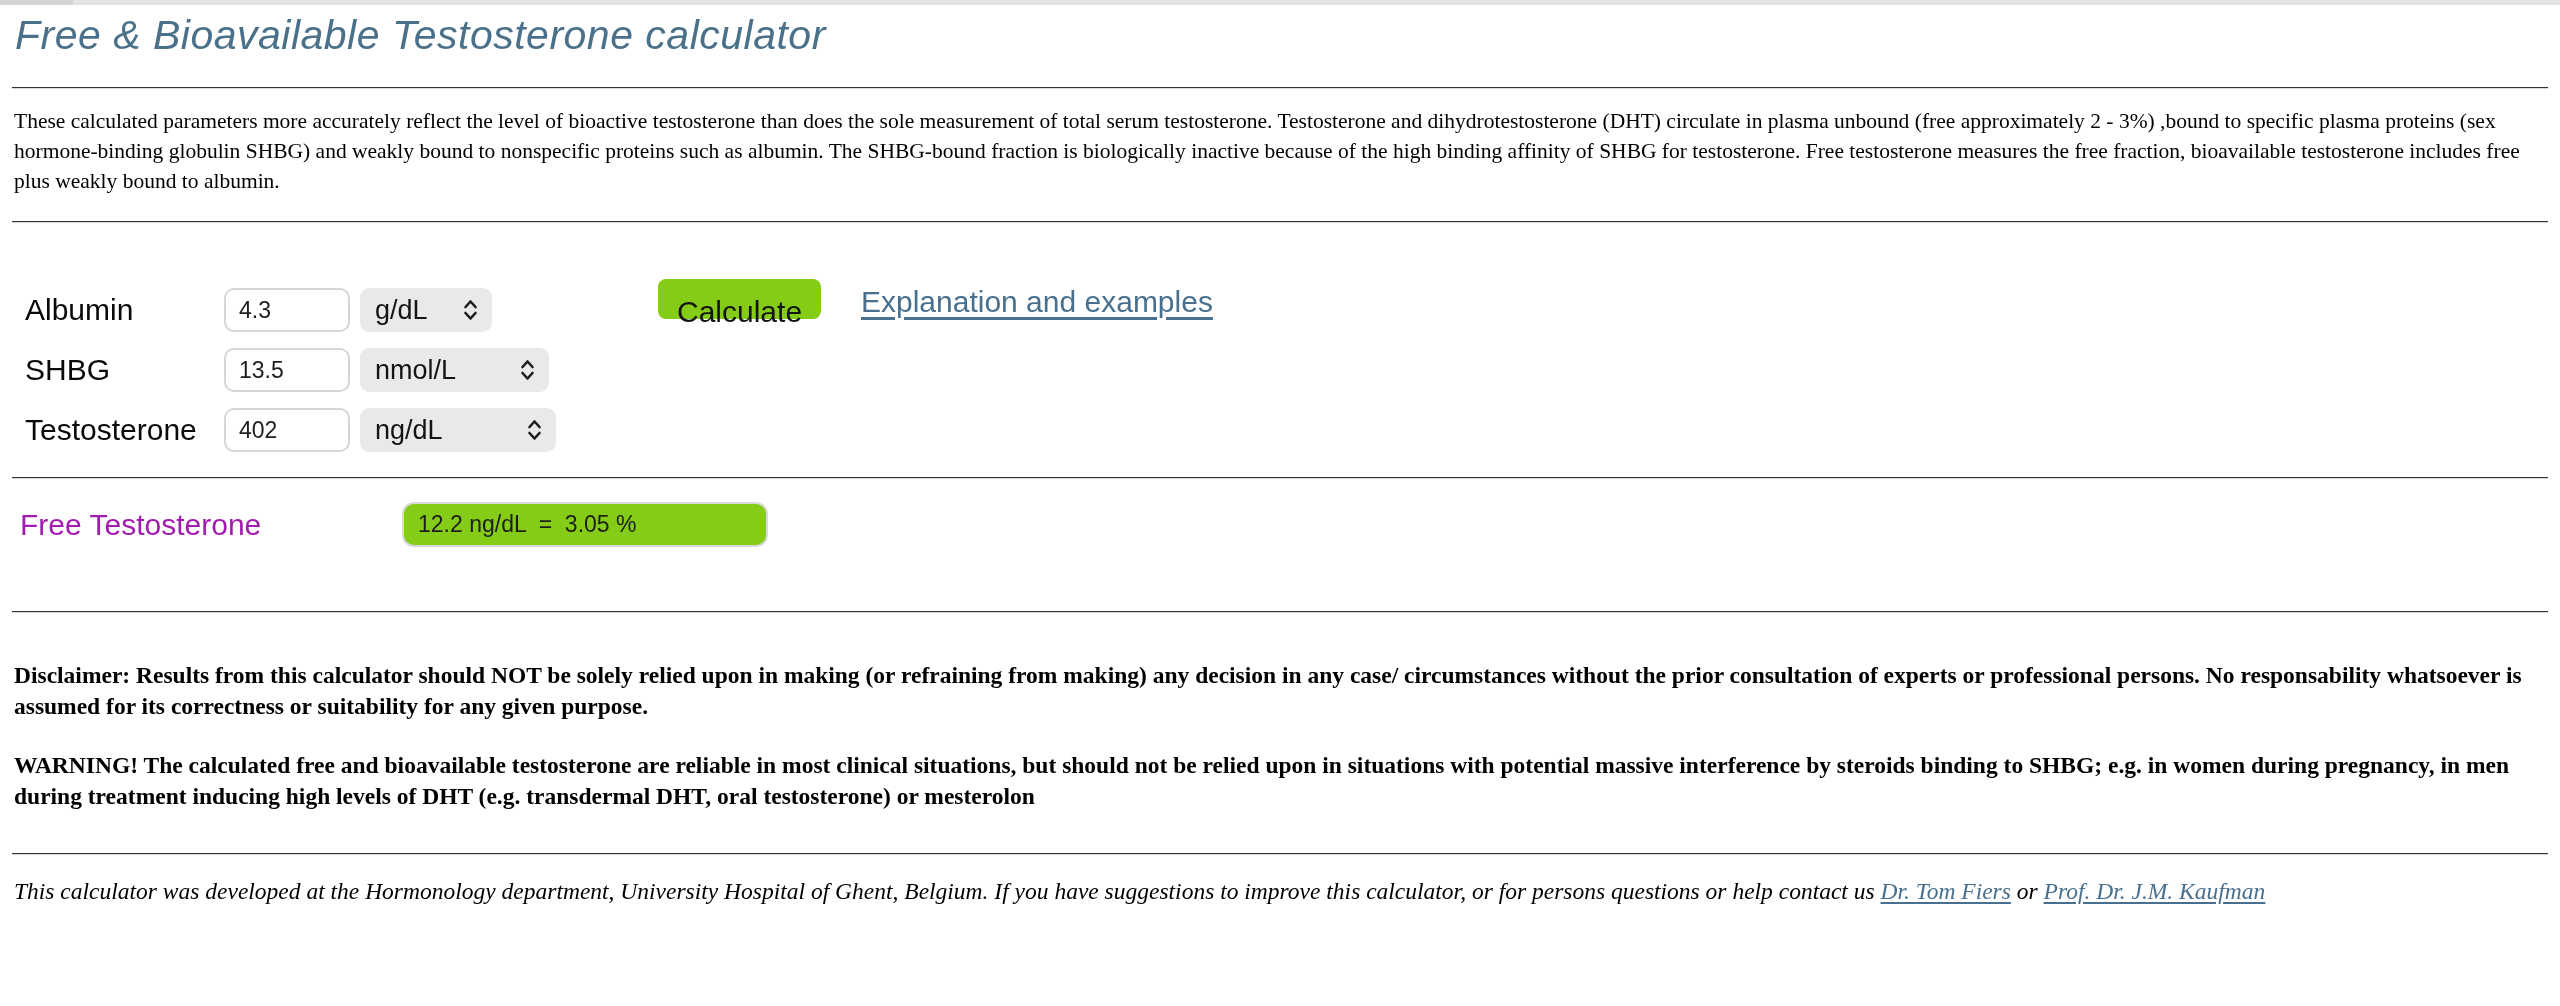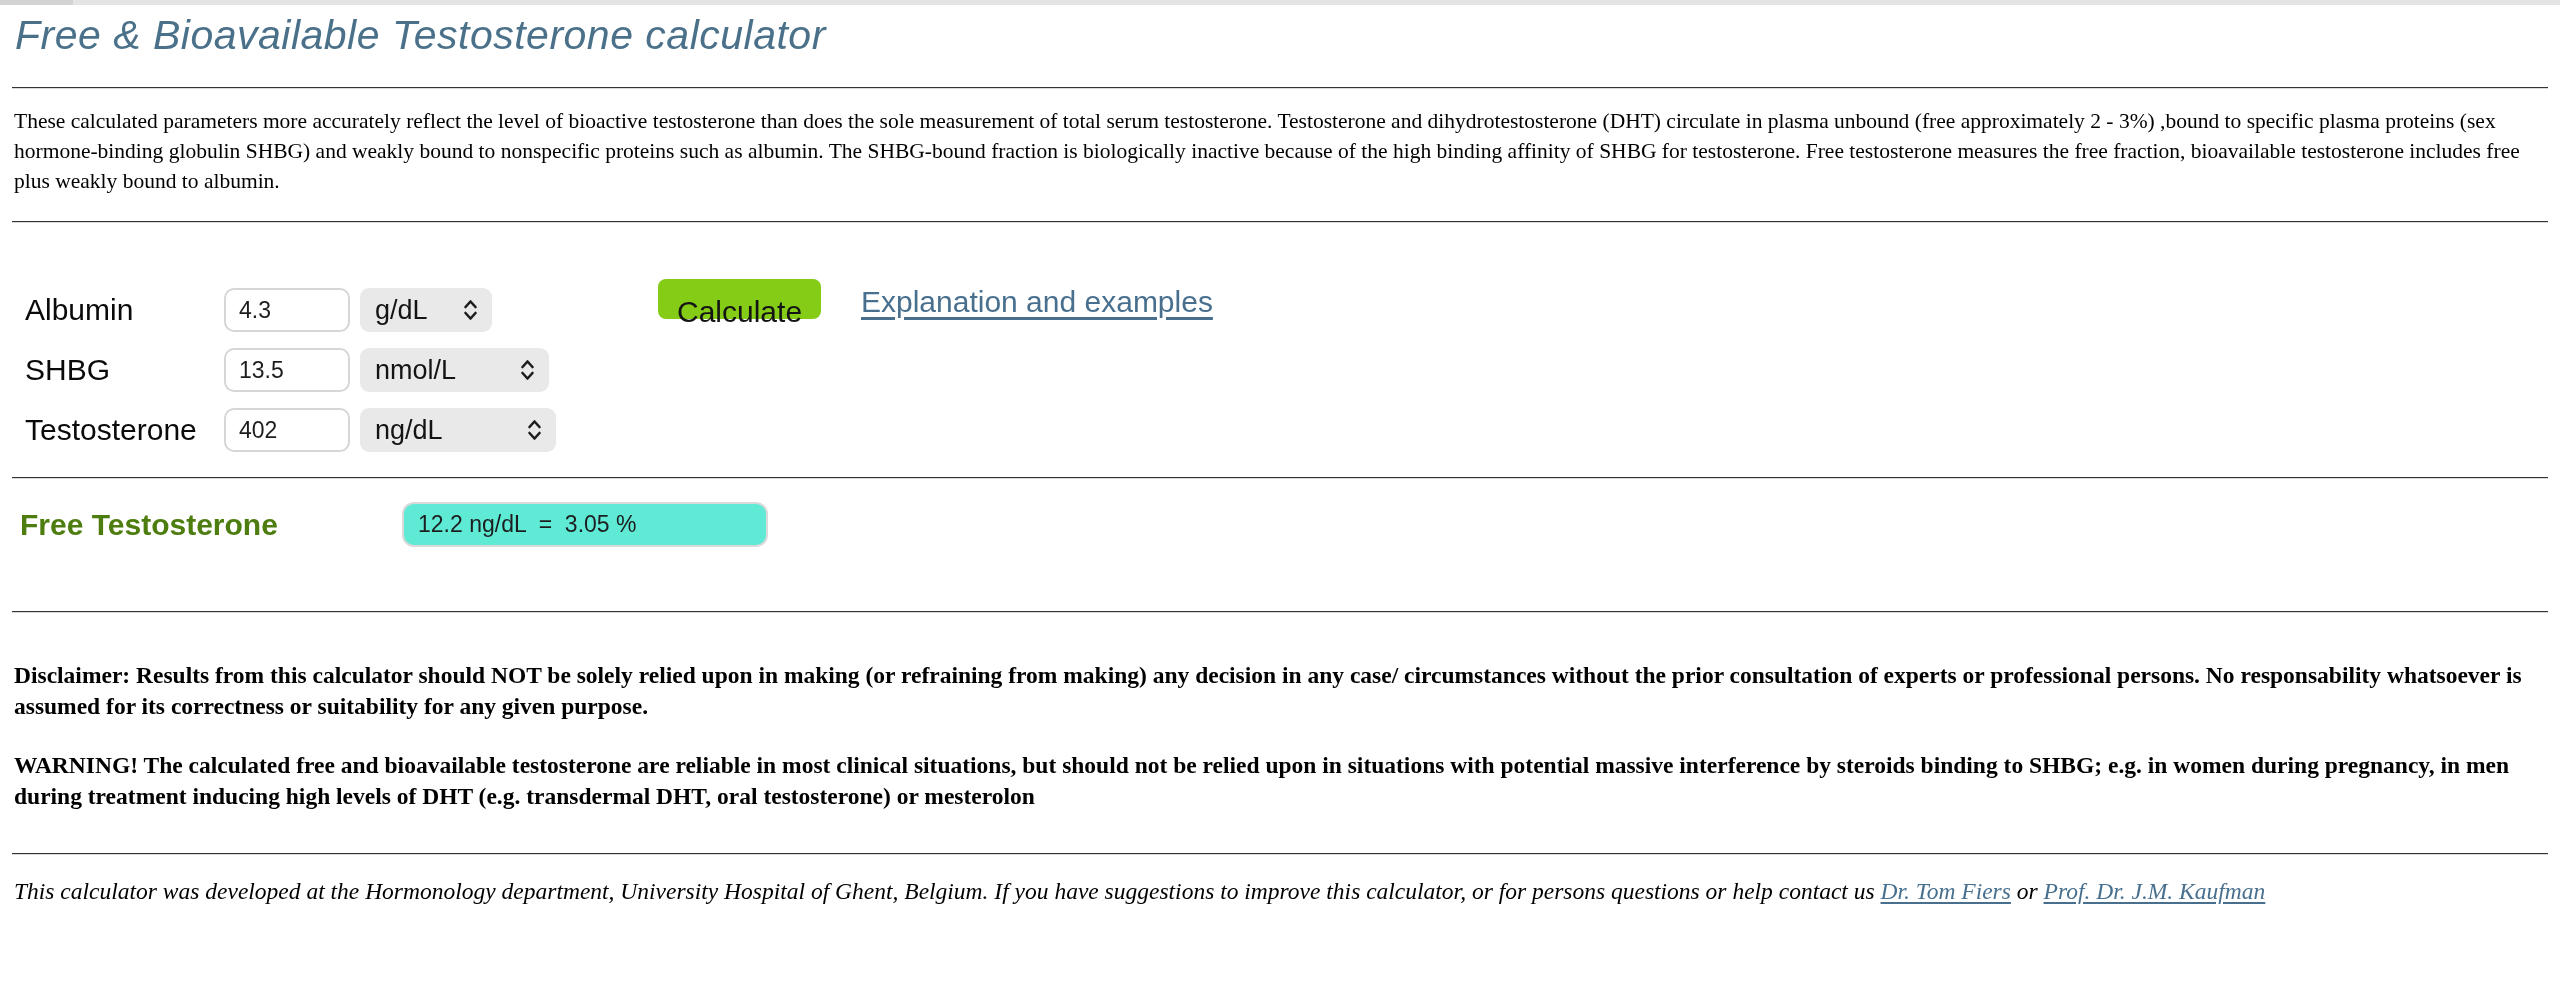--- a/index.html
+++ b/index.html
@@ -80,25 +80,25 @@
   }
   .explain-link {
     position: absolute; left: 861px; top: 285px;
     font-size: 30px; color: #48708e; text-decoration: underline;
     text-underline-offset: 5px; white-space: nowrap;
   }
 
   
   .result-label {
     position: absolute; left: 20px; height: 45px; line-height: 45px;
-    font-size: 30px; color: #4d7c0f; white-space: nowrap; font-weight: bold;
+    font-size: 30px; color: #a21caf; white-space: nowrap;
   }
   .result-box {
     position: absolute; left: 402px; width: 366px; height: 45px;
-    border: 2px solid #d9d9d9; border-radius: 12px; background: #5eead4;
+    border: 2px solid #d9d9d9; border-radius: 12px; background: #84cc16;
     display: flex; align-items: center; padding-left: 14px;
   }
   .result-box .result-value { font-size: 23px; color: #1d1d1f; white-space: pre; }
   #free-label { top: 502px; }
   #free-box { top: 502px; }
   #bio-label { top: 549px; }
   #bio-box { top: 549px; }
 
   .legal {
     position: absolute; left: 14px; width: 2534px;

